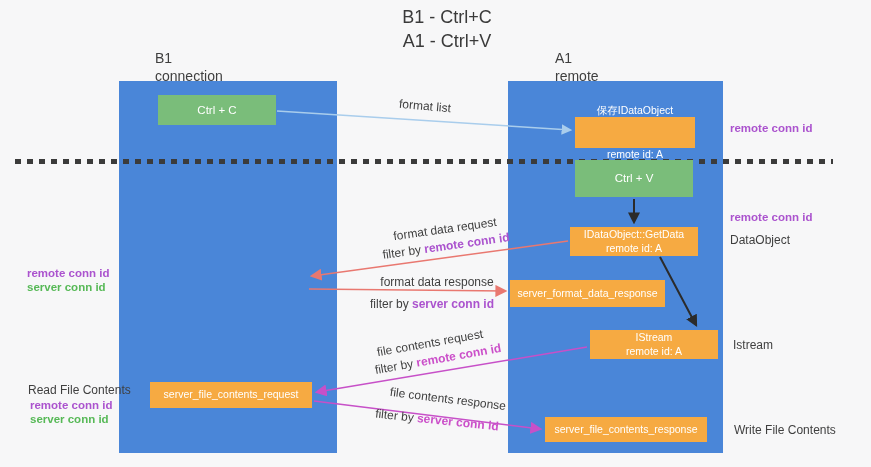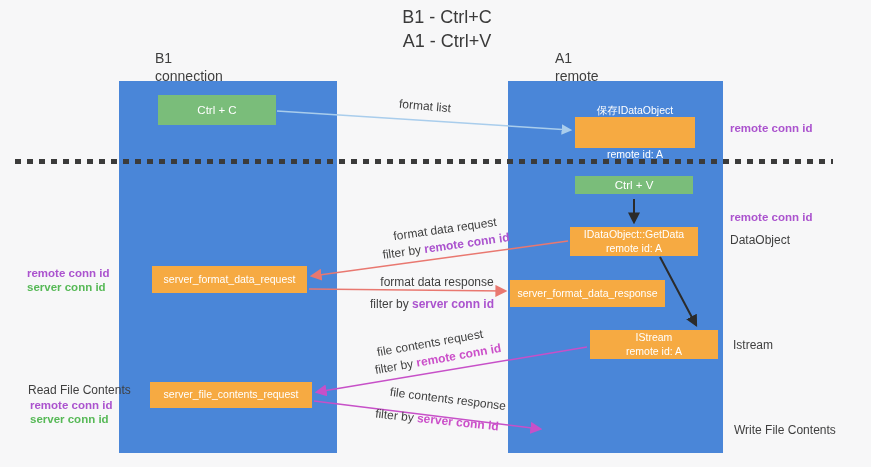--- a/index.html
+++ b/index.html
@@ -21,21 +21,21 @@
   .dashed-line{position:absolute;left:15px;top:159px;width:818px;height:5px;z-index:2;
     background:repeating-linear-gradient(90deg,#3b3b3b 0 6px,transparent 6px 12px);}
 
   .node{position:absolute;display:flex;flex-direction:column;align-items:center;
         justify-content:center;color:#ffffff;z-index:4;text-align:center;line-height:1.25;}
   .node.green{background:#7ABD7A;font-size:11.5px;}
   .node.orange{background:#F6AA42;font-size:10.5px;}
 
   .n-ctrlc{left:158px;top:95px;width:118px;height:30px;text-align:right;}
   .n-save{left:575px;top:117px;width:120px;height:31px;gap:30px;}
-  .n-ctrlv{left:575px;top:176px;width:118px;height:18px;align-items:center;}
+  .n-ctrlv{left:575px;top:160px;width:118px;height:37px;align-items:center;}
   .n-getdata{left:570px;top:227px;width:128px;height:29px;}
   .n-fmtreq{left:152px;top:266px;width:155px;height:27px;}
   .n-fmtres{left:510px;top:280px;width:155px;height:27px;}
   .n-istream{left:590px;top:330px;width:128px;height:29px;}
   .n-filereq{left:150px;top:382px;width:162px;height:26px;justify-content:center;}
   .n-fileres{left:545px;top:417px;width:162px;height:25px;}
 
   .svg-layer{position:absolute;left:0;top:0;z-index:5;pointer-events:none;}
 
   .mid-label{position:absolute;z-index:6;font-size:12px;color:#3f3f3f;white-space:nowrap;
@@ -103,37 +103,37 @@
 
   <div class="node green n-ctrlv">
     <div>Ctrl + V</div>
   </div>
 
   <div class="node orange n-getdata">
     <div>IDataObject::GetData</div>
     <div>remote id: A</div>
   </div>
 
-  <div class="node orange n-fmtreq">
-    <div>server_format_data_request</div>
-  </div>
 
   <div class="node orange n-fmtres">
     <div>server_format_data_response</div>
   </div>
 
   <div class="node orange n-istream">
     <div>IStream</div>
     <div>remote id: A</div>
   </div>
 
   <div class="node orange n-filereq">
     <div>server_file_contents_request</div>
   </div>
 
+  <div class="node orange n-fileres">
+    <div>server_file_contents_response</div>
+  </div>
 
   <svg class="svg-layer" width="871" height="467" viewBox="0 0 871 467">
     <defs>
       <marker id="ah-blue" viewBox="0 0 10 10" refX="8" refY="5" markerWidth="7" markerHeight="7" orient="auto">
         <path d="M0,0 L10,5 L0,10 z" fill="#A9CDEC"></path>
       </marker>
       <marker id="ah-salmon" viewBox="0 0 10 10" refX="8" refY="5" markerWidth="8" markerHeight="8" orient="auto">
         <path d="M0,0 L10,5 L0,10 z" fill="#E97870"></path>
       </marker>
       <marker id="ah-magenta" viewBox="0 0 10 10" refX="8" refY="5" markerWidth="8" markerHeight="8" orient="auto">

